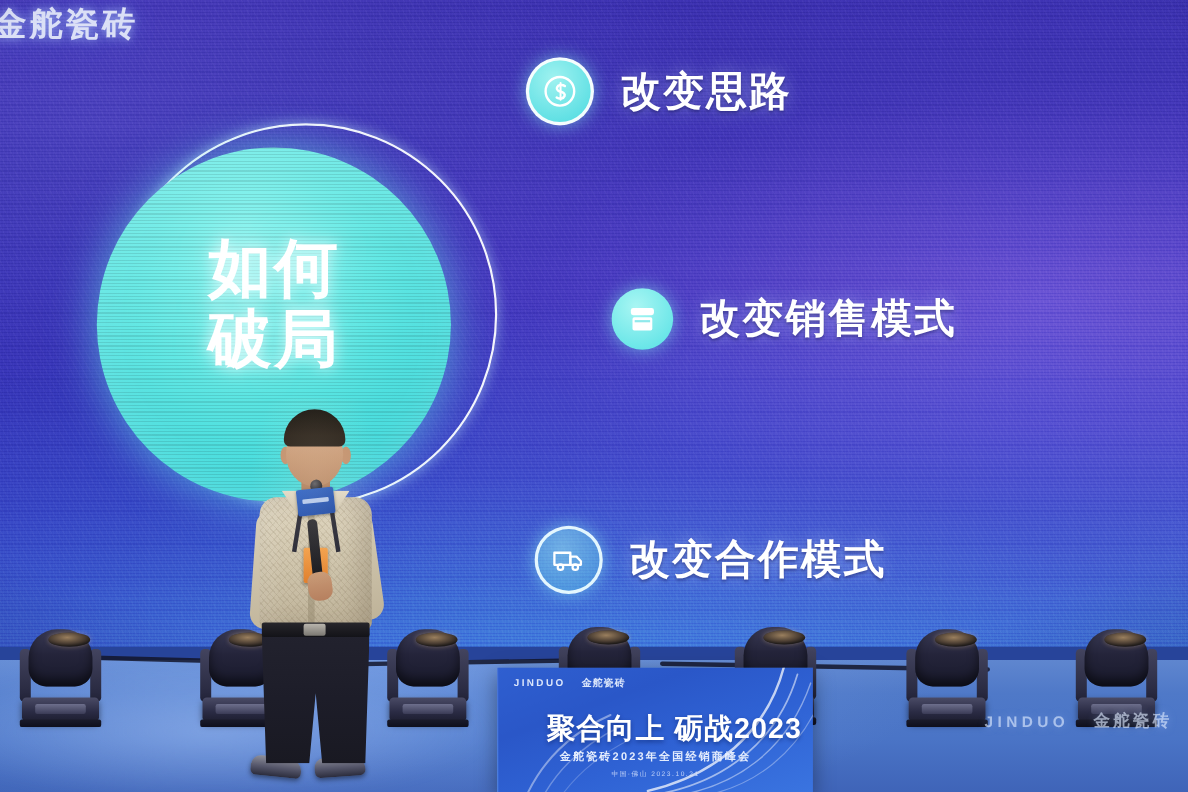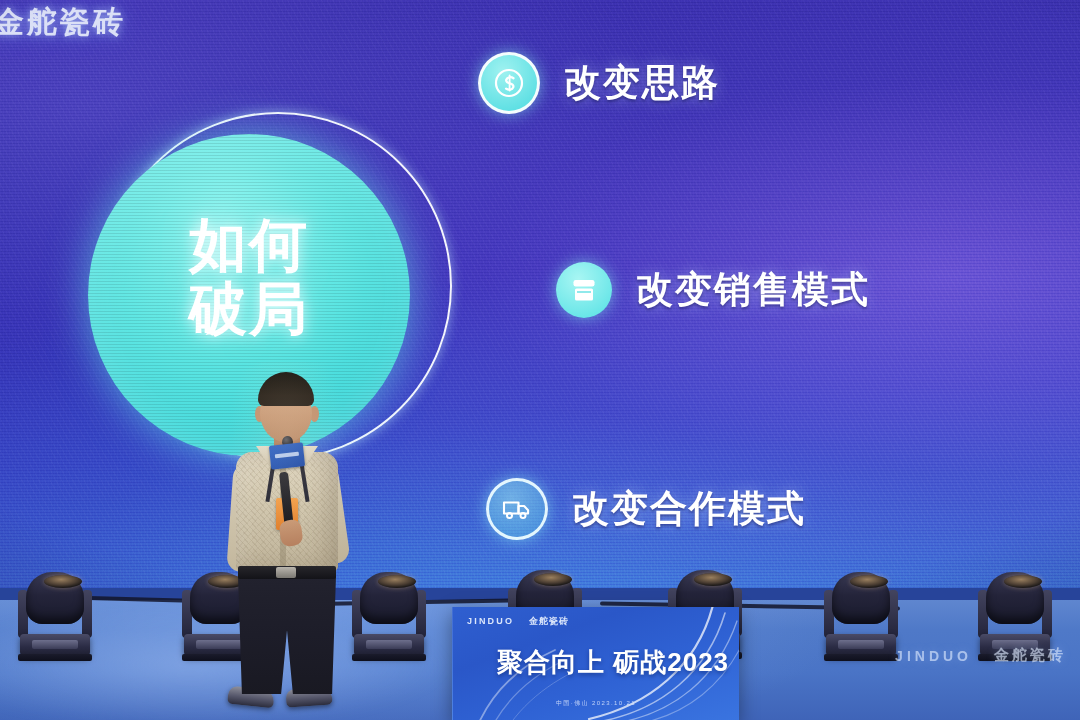--- a/index.html
+++ b/index.html
@@ -458,20 +458,21 @@
         <path d="M132 4 C92 22, 60 52, 46 104" stroke-width="1.8"></path>
         <path d="M142 14 C104 32, 72 62, 58 108" stroke-width="1.3" opacity=".7"></path>
         <path d="M150 26 C114 44, 84 72, 70 110" stroke-width="1" opacity=".5"></path>
       </g>
     </svg>
     <div class="podium-logo">
       <span>JINDUO</span>
       <span style="margin-left:10px;letter-spacing:1px">金舵瓷砖</span>
     </div>
     <div class="podium-title">聚合向上  砺战2023</div>
+    <div class="podium-sub">金舵瓷砖2023年全国经销商峰会</div>
     <div class="podium-date">中国·佛山 2023.10.21</div>
   </div>
 
   <div class="floor-brand">
     <span>JINDUO</span>
     <span class="cn">金舵瓷砖</span>
   </div>
 
 </div>
 

